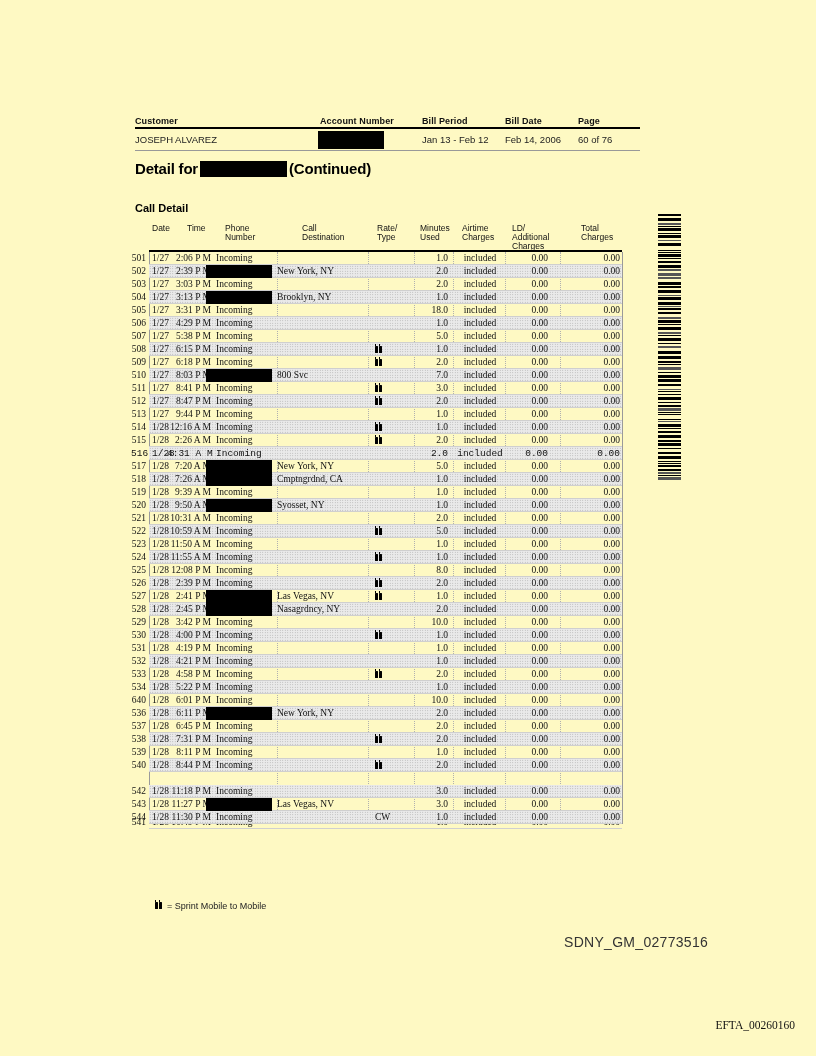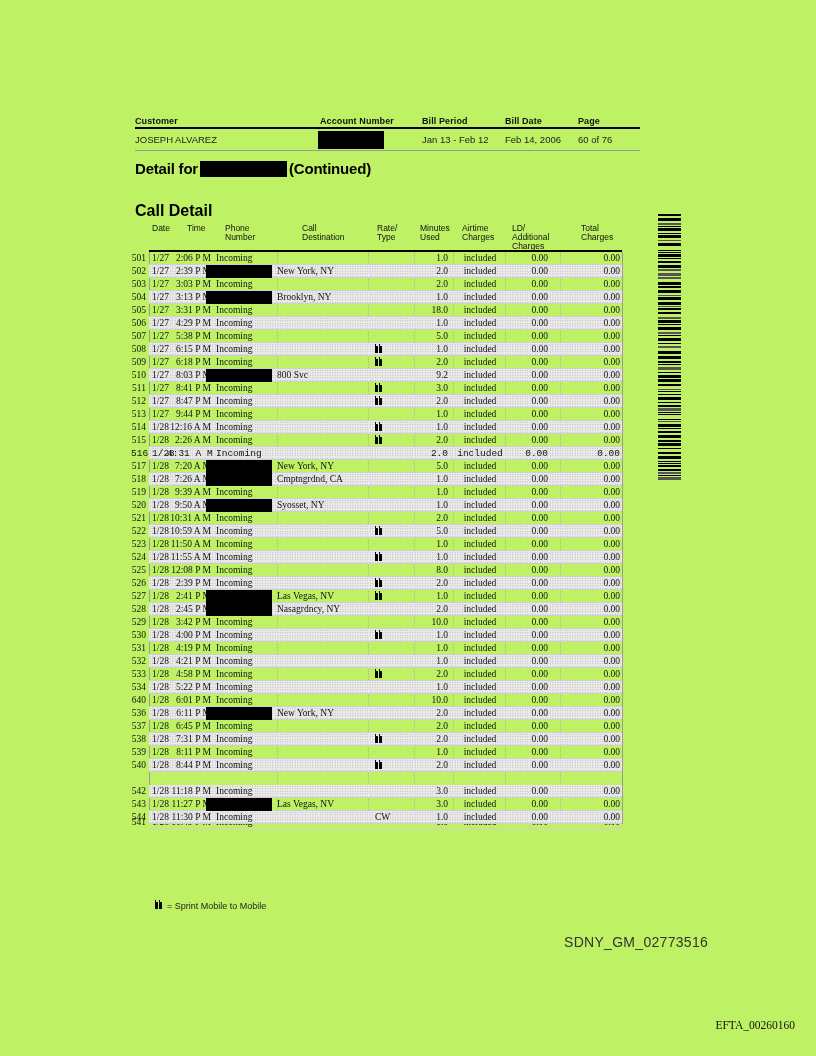--- a/index.html
+++ b/index.html
@@ -1,30 +1,30 @@
 <!DOCTYPE html>
 <html><head>
 <meta charset="utf-8">
 <style>
   html,body{margin:0;padding:0;background:#ffffff;}
-  .page{position:relative;width:816px;height:1056px;background:#bef264;overflow:hidden;
+  .page{position:relative;width:816px;height:1056px;background:#fef9c3;overflow:hidden;
         font-family:"Liberation Sans",sans-serif;color:#1a1a1a;}
 
   
   .hdr-label{position:absolute;top:116px;font-size:9px;font-weight:bold;color:#111;letter-spacing:.1px;}
   .hdr-value{position:absolute;top:134px;font-size:9.5px;color:#222;}
   .hdr-rule-thick{position:absolute;left:135px;top:127px;width:505px;height:2px;background:#000;}
   .hdr-rule-thin{position:absolute;left:135px;top:150px;width:505px;height:1px;background:#999;}
   .redact{background:#000;position:absolute;}
 
   
   .detail-title{position:absolute;top:160px;font-size:15px;font-weight:bold;color:#000;
                 font-family:"Liberation Sans",sans-serif;letter-spacing:-.2px;}
 
-  .call-detail-title{position:absolute;left:135px;top:202px;font-size:16px;font-weight:bold;color:#000;}
+  .call-detail-title{position:absolute;left:135px;top:202px;font-size:11px;font-weight:bold;color:#000;}
 
   
   .col-head{position:absolute;top:224px;font-size:8.5px;line-height:9px;color:#111;white-space:pre-line;}
   .tbl-top-rule{position:absolute;left:149px;top:250px;width:473px;height:2px;background:#000;}
   .vsep{position:absolute;top:252px;height:572px;width:0;border-left:1px dotted #b0b0b0;}
   .vsep.edge{border-left:1px solid #9a9a9a;}
 
   .call-row{position:absolute;left:131px;width:491px;height:13px;font-family:"Liberation Serif","DejaVu Serif",serif;
             font-size:9.5px;line-height:13px;color:#111;}
   .call-row .num{position:absolute;left:0;top:0;width:15px;text-align:right;}
@@ -254,21 +254,21 @@
   </div>
 
   <div class="call-row shaded" style="top: 369px;">
     <span class="num">510</span>
     <div class="rowbody">
       <span class="cell c-date">1/27</span>
       <span class="cell c-time">8:03 P M</span>
       <span class="cell c-phone"></span>
       <span class="cell c-dest">800 Svc</span>
       <span class="cell c-rate"></span>
-      <span class="cell c-min">9.2</span>
+      <span class="cell c-min">7.0</span>
       <span class="cell c-air">included</span>
       <span class="cell c-ld">0.00</span>
       <span class="cell c-tot">0.00</span>
     <div class="redact phone-redact"></div>
         </div>
   </div>
 
   <div class="call-row" style="top: 382px;">
     <span class="num">511</span>
     <div class="rowbody">

